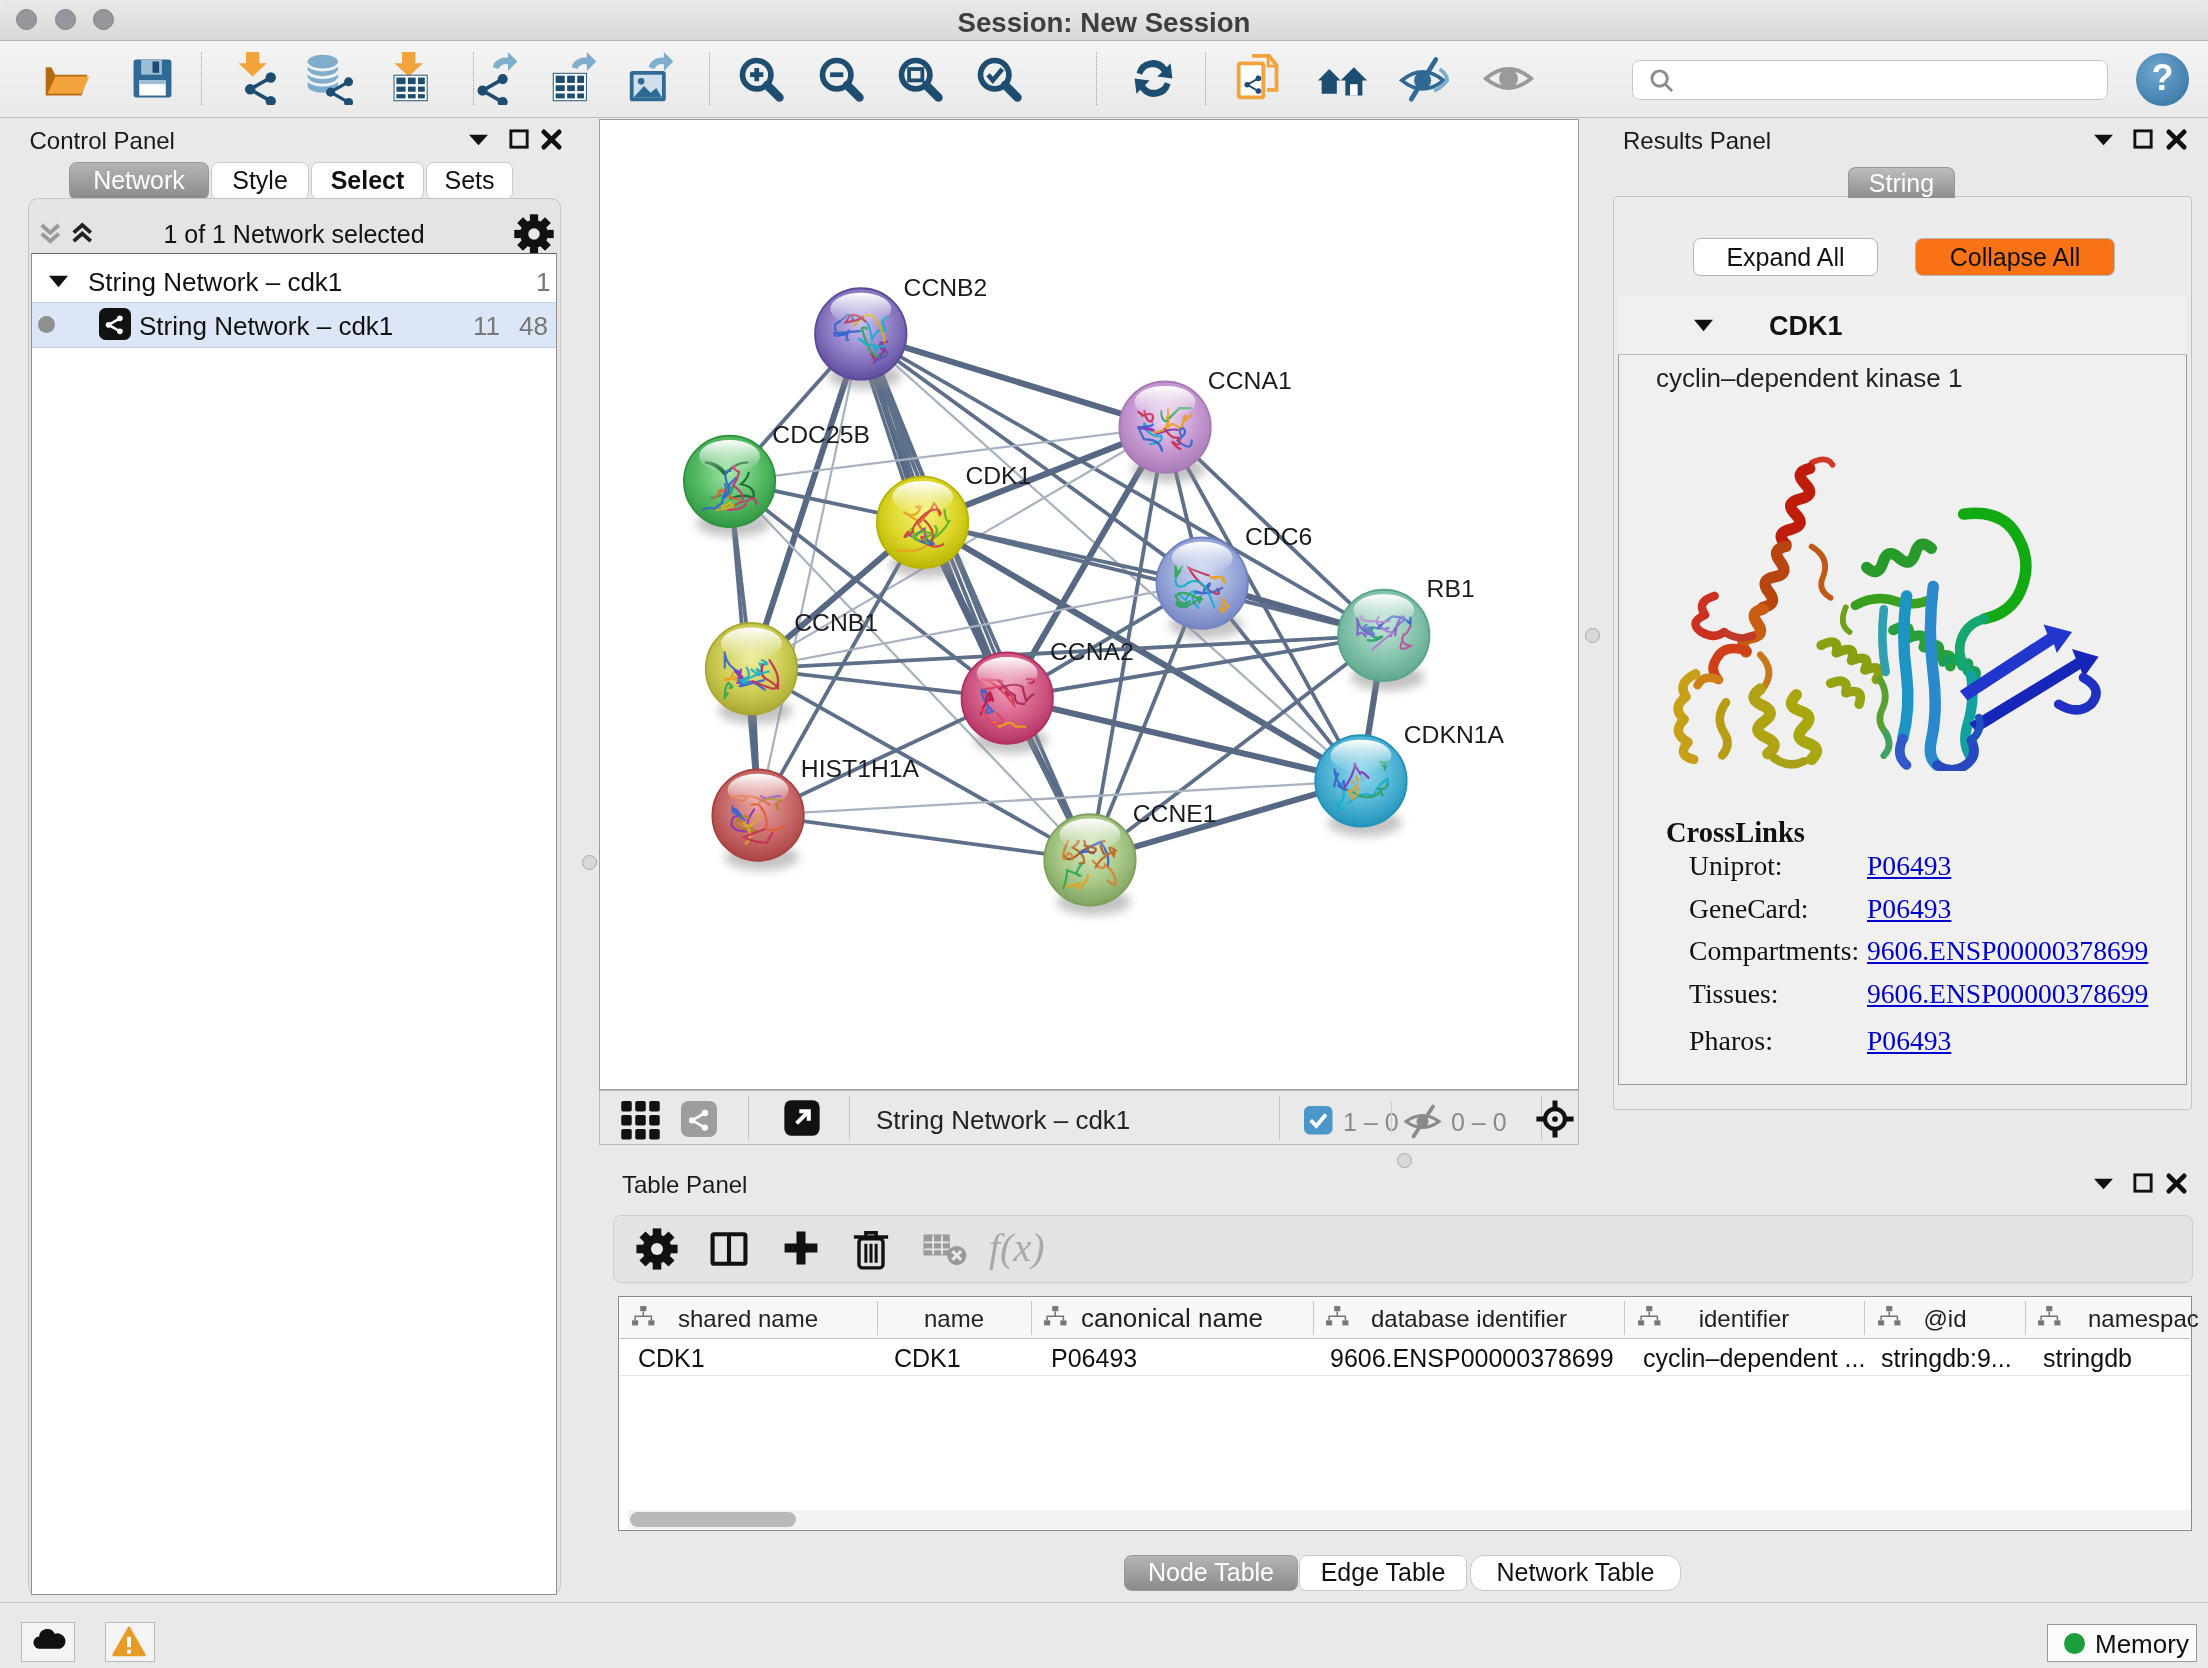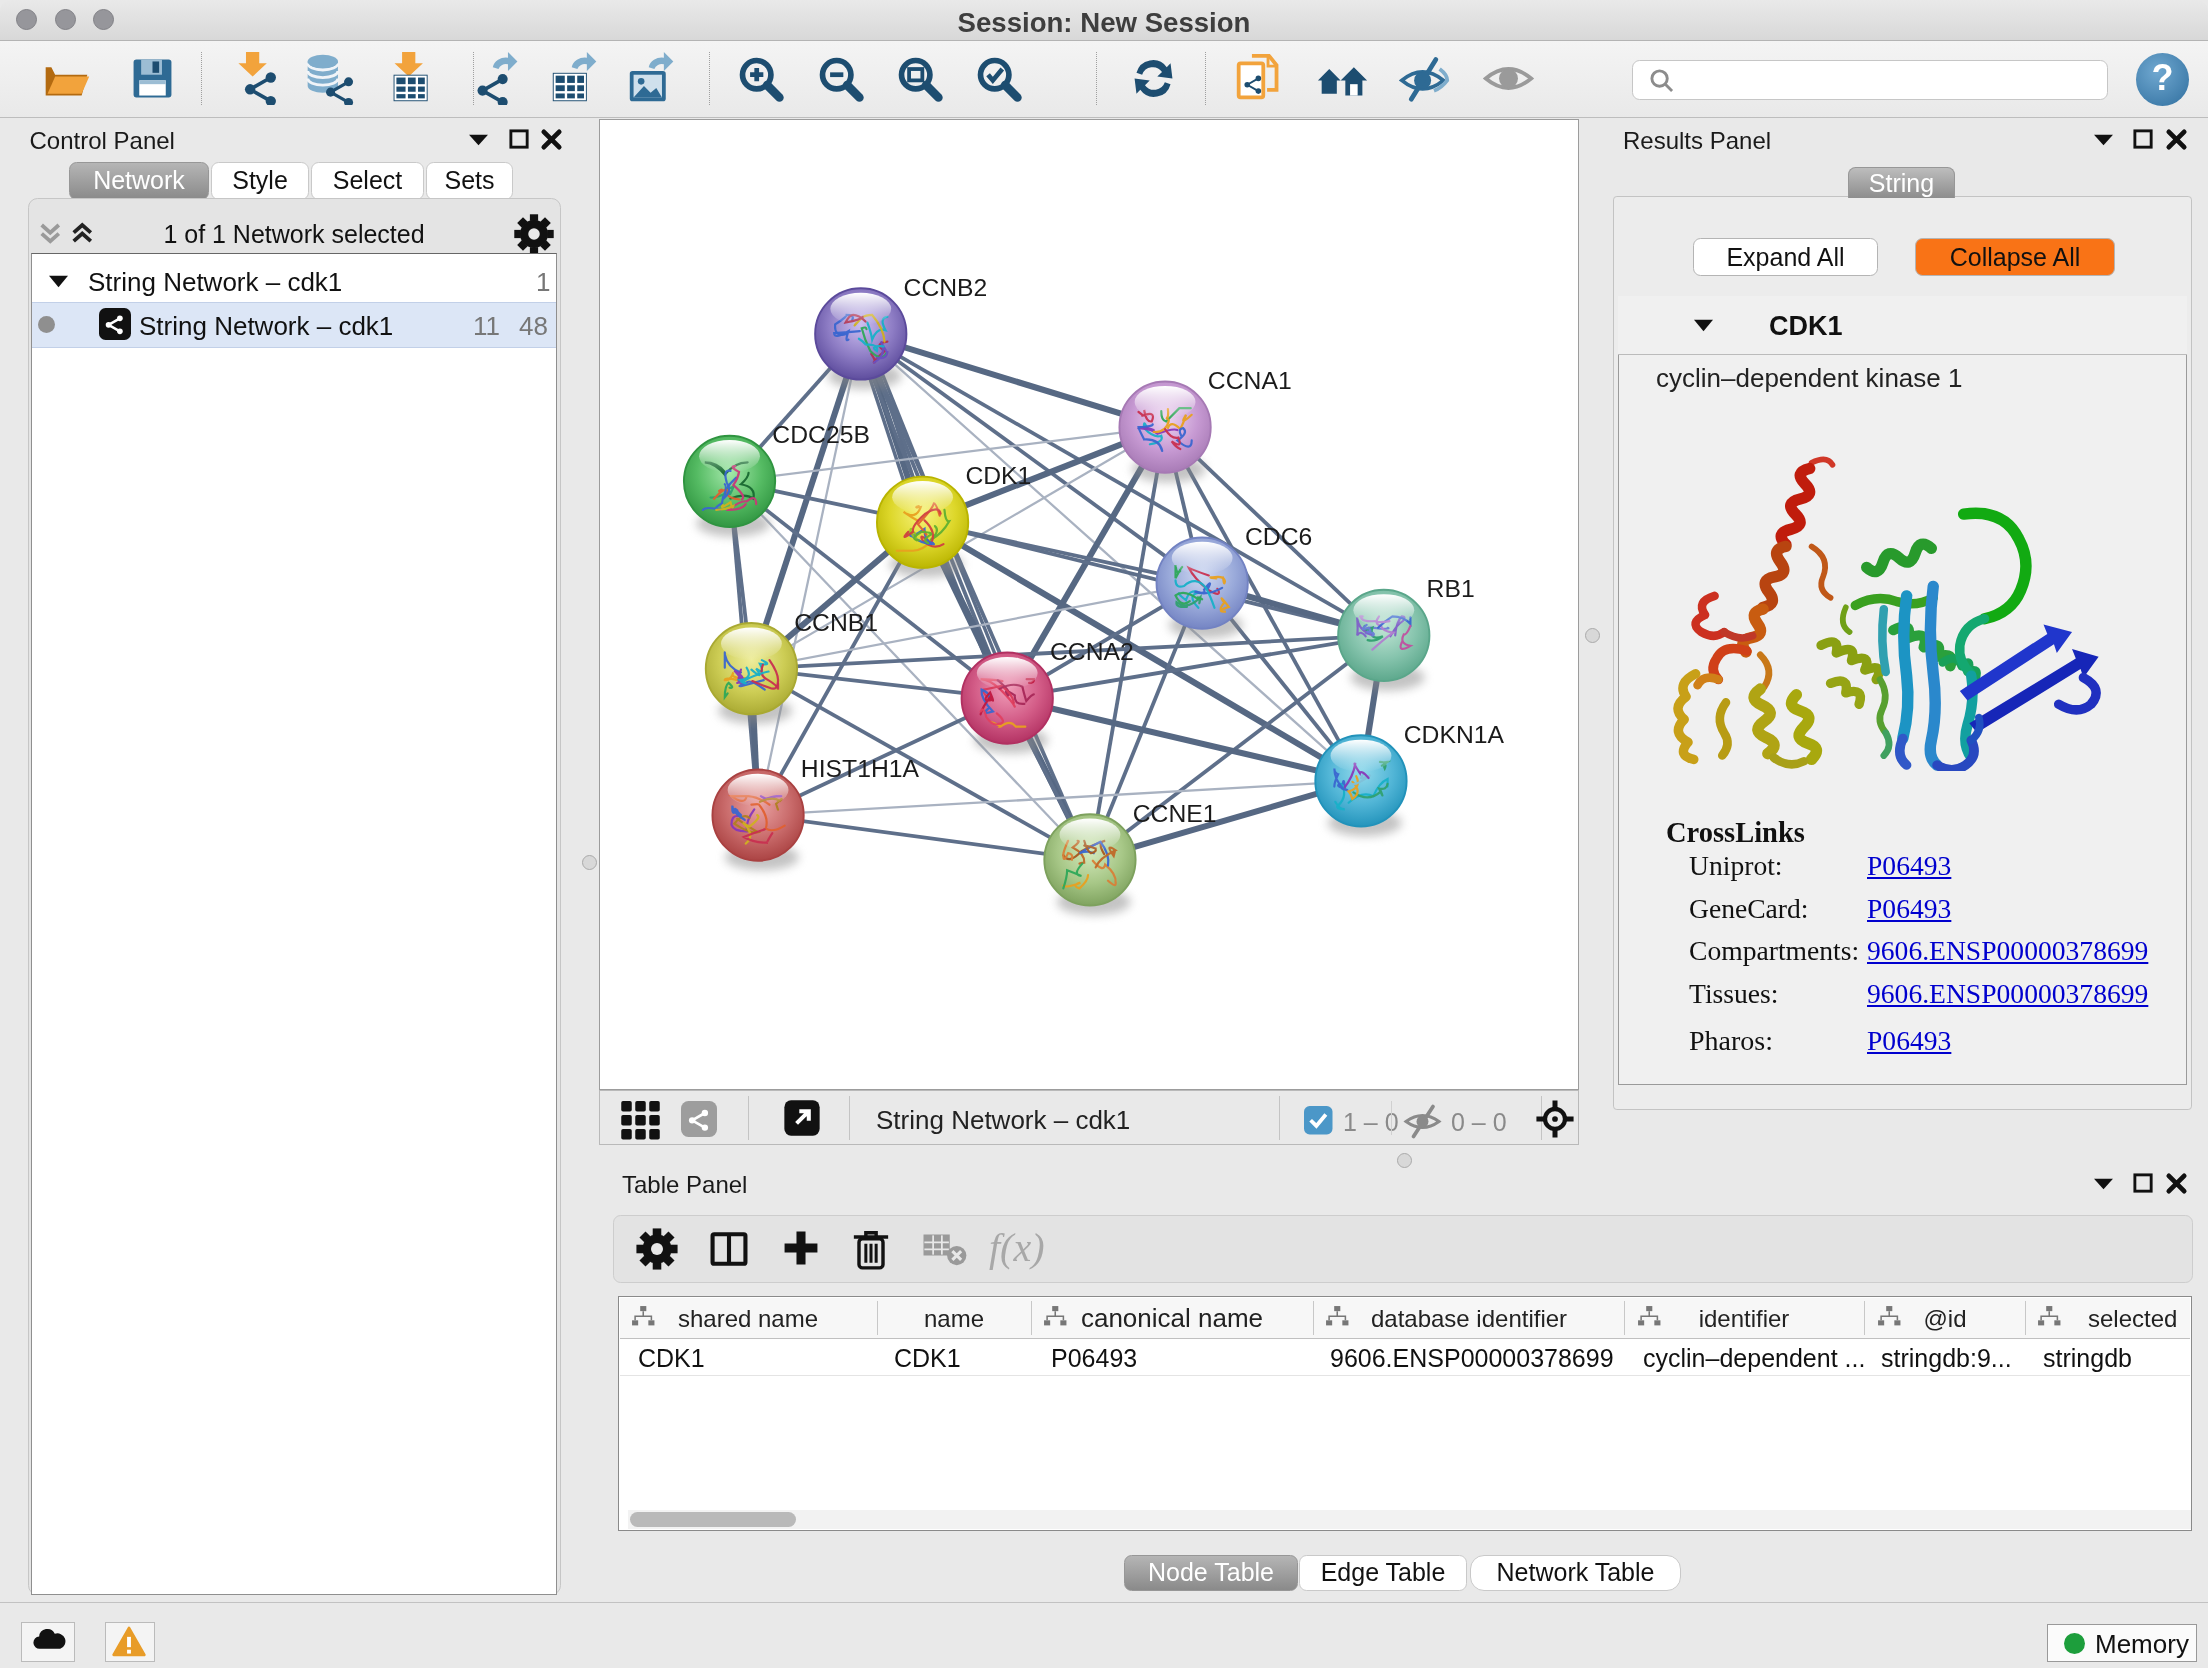--- a/index.html
+++ b/index.html
@@ -142,21 +142,21 @@
     <path d="M3 5 L23 5 L13 16 Z" fill="#111"></path>
   </svg>
 <svg style="position:absolute;left:508px;top:128px;" width="23" height="23" viewBox="0 0 24 24">
     <rect x="3" y="3" width="17" height="17" fill="none" stroke="#111" stroke-width="3"></rect>
   </svg>
 <svg style="position:absolute;left:540px;top:128px;" width="23" height="23" viewBox="0 0 24 24">
     <path d="M4 4 L20 20 M20 4 L4 20" stroke="#111" stroke-width="5" stroke-linecap="round"></path>
   </svg>
 <div style="position:absolute;left:69px;top:162px;width:140px;height:38px;background:linear-gradient(#b5b5b5,#8a8a8a);color:#fff;border:1px solid #979797;border-radius:7.6px;box-sizing:border-box;text-align:center;font-size:25px;line-height:34px;">Network</div>
 <div style="position:absolute;left:211px;top:162px;width:98px;height:38px;background:#fff;color:#111;border:1px solid #c9c9c9;border-radius:7.6px;box-sizing:border-box;text-align:center;font-size:25px;line-height:34px;">Style</div>
-<div style="position:absolute;left:311px;top:162px;width:113px;height:38px;background:#fff;color:#111;border:1px solid #c9c9c9;border-radius:7.6px;box-sizing:border-box;text-align:center;font-size:25px;line-height:34px;">Select</div>
+<div style="position:absolute;left:311px;top:162px;width:113px;height:38px;background:#fff;color:#111;border:1px solid #c9c9c9;border-radius:7.6px;box-sizing:border-box;text-align:center;font-size:25px;line-height:34px;font-weight:bold;">Select</div>
 <div style="position:absolute;left:426px;top:162px;width:87px;height:38px;background:#fff;color:#111;border:1px solid #c9c9c9;border-radius:7.6px;box-sizing:border-box;text-align:center;font-size:25px;line-height:34px;">Sets</div>
 <div style="position:absolute;left:27.6px;top:198px;width:533px;height:1397px;background:#e4e4e4;border:1px solid #c6c6c6;border-radius:9.5px;box-sizing:border-box;"></div>
 <svg style="position:absolute;left:36px;top:221px;" width="28.5" height="27" viewBox="0 0 30 28">
     <path d="M6 4 L15 12 L24 4 M6 13 L15 21 L24 13" stroke="#9a9a9a" stroke-width="4" fill="none"></path>
   </svg>
 <svg style="position:absolute;left:68px;top:221px;" width="28.5" height="27" viewBox="0 0 30 28">
     <path d="M6 12 L15 4 L24 12 M6 21 L15 13 L24 21" stroke="#222" stroke-width="4" fill="none"></path>
   </svg>
 <div style="position:absolute;left:294px;top:219px;transform:translateX(-50%);font-size:25px;line-height:30px;color:#111;font-weight:400;font-family:'Liberation Sans',sans-serif;white-space:nowrap;text-align:right;">1 of 1 Network selected</div>
 <svg style="position:absolute;left:511px;top:211px;" width="46" height="46" viewBox="0 0 56 56">
@@ -671,21 +671,21 @@
 <path d="M28 16 L28 26 M12 34 L12 26 L44 26 L44 34" stroke="#777" stroke-width="3" fill="none"></path>
   </svg>
 <div style="position:absolute;left:1945px;top:1304px;transform:translateX(-50%);font-size:24px;line-height:29.5px;color:#222;font-weight:400;font-family:'Liberation Sans',sans-serif;white-space:nowrap;">@id</div>
 <div style="position:absolute;left:2025px;top:1301px;width:1px;height:34px;background:#c8c8c8;"></div>
 <svg style="position:absolute;left:2035px;top:1303px;" width="28.5" height="28.5" viewBox="0 0 56 56">
     <rect x="22" y="6" width="12" height="10" fill="#777"></rect>
 <rect x="6" y="34" width="12" height="10" fill="#777"></rect>
     <rect x="38" y="34" width="12" height="10" fill="#777"></rect>
 <path d="M28 16 L28 26 M12 34 L12 26 L44 26 L44 34" stroke="#777" stroke-width="3" fill="none"></path>
   </svg>
-<div style="position:absolute;left:2088px;top:1304px;font-size:24px;line-height:29.5px;color:#222;font-weight:400;font-family:'Liberation Sans',sans-serif;white-space:nowrap;">selected</div>
+<div style="position:absolute;left:2088px;top:1304px;font-size:24px;line-height:29.5px;color:#222;font-weight:400;font-family:'Liberation Sans',sans-serif;white-space:nowrap;">namespac</div>
 <div style="position:absolute;left:638px;top:1343px;font-size:25px;line-height:30px;color:#111;font-weight:400;font-family:'Liberation Sans',sans-serif;white-space:nowrap;">CDK1</div>
 <div style="position:absolute;left:894px;top:1343px;font-size:25px;line-height:30px;color:#111;font-weight:400;font-family:'Liberation Sans',sans-serif;white-space:nowrap;">CDK1</div>
 <div style="position:absolute;left:1051px;top:1343px;font-size:25px;line-height:30px;color:#111;font-weight:400;font-family:'Liberation Sans',sans-serif;white-space:nowrap;">P06493</div>
 <div style="position:absolute;left:1330px;top:1343px;font-size:25px;line-height:30px;color:#111;font-weight:400;font-family:'Liberation Sans',sans-serif;white-space:nowrap;">9606.ENSP00000378699</div>
 <div style="position:absolute;left:1643px;top:1343px;font-size:25px;line-height:30px;color:#111;font-weight:400;font-family:'Liberation Sans',sans-serif;white-space:nowrap;">cyclin–dependent ...</div>
 <div style="position:absolute;left:1881px;top:1343px;font-size:25px;line-height:30px;color:#111;font-weight:400;font-family:'Liberation Sans',sans-serif;white-space:nowrap;">stringdb:9...</div>
 <div style="position:absolute;left:2043px;top:1343px;font-size:25px;line-height:30px;color:#111;font-weight:400;font-family:'Liberation Sans',sans-serif;white-space:nowrap;">stringdb</div>
 <div style="position:absolute;left:620px;top:1375px;width:1570px;height:1px;background:#e4e4e4;"></div>
 <div style="position:absolute;left:628px;top:1510px;width:1563px;height:19px;background:#f2f2f2;"></div>
 <div style="position:absolute;left:630px;top:1512px;width:166px;height:15px;background:#b9b9b9;border-radius:7.6px;"></div>

